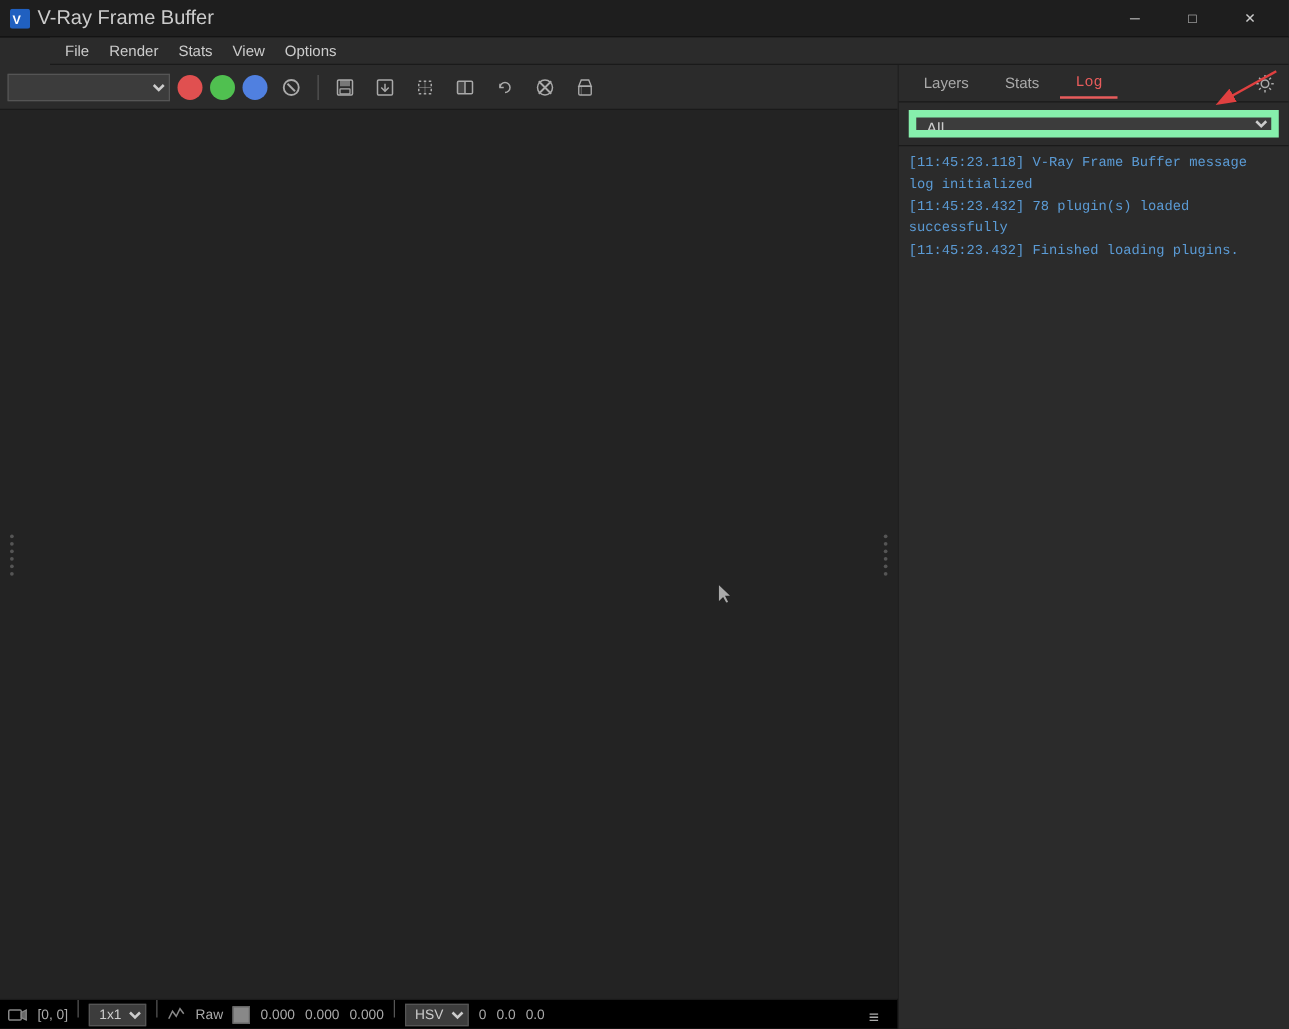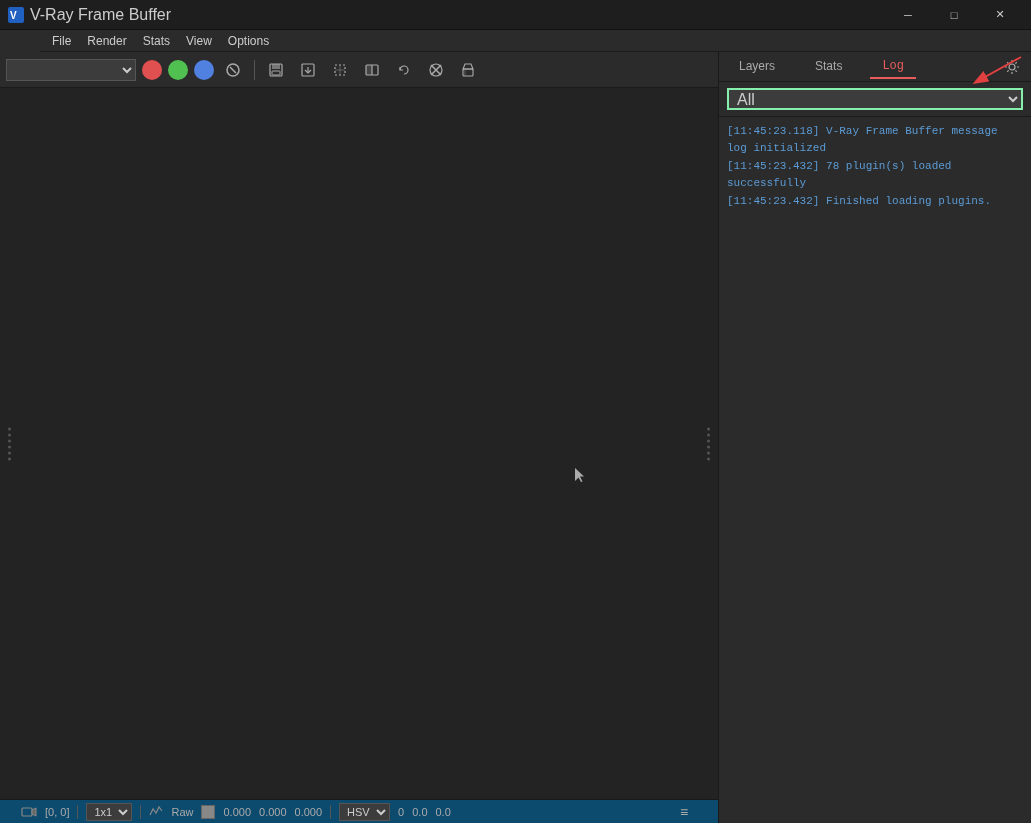--- a/index.html
+++ b/index.html
@@ -164,25 +164,24 @@
       top: 50%;
       transform: translateY(-50%);
       display: flex;
       flex-direction: column;
       gap: 3px;
     }
 
     
     .status-bar {
       height: 24px;
-      background: #0c4a6e;
+      background: #000000;
       border-top: 1px solid #1a1a1a;
       display: flex;
-      align-items: center;
-      padding: 0 21px;
+      padding: 0 6px;
       gap: 8px;
     }
     .status-item {
       display: flex;
       align-items: center;
       gap: 4px;
       color: #aaa;
       font-size: 11px;
     }
     .status-separator {
@@ -220,21 +219,21 @@
       display: flex;
       align-items: center;
       background: #2b2b2b;
       border-bottom: 1px solid #1a1a1a;
       padding: 0 8px;
       justify-content: space-between;
     }
     .tabs-left {
       display: flex;
       align-items: center;
-      gap: 16px;
+      gap: 5px;
     }
     .tab {
       padding: 4px 12px;
       cursor: pointer;
       font-size: 12px;
       color: #aaa;
       border-bottom: 2px solid transparent;
     }
     .tab.active {
       color: #e85c5c;
@@ -255,23 +254,23 @@
 
     
     .log-filter-area {
       padding: 6px 8px;
       border-bottom: 1px solid #1a1a1a;
     }
     .log-filter-dropdown {
       width: 100%;
       height: 22px;
       background: #3c3c3c;
-      border: 2px solid #86efac;
-      color: #ccc;
-      font-size: 16px;
+      border: 6px solid #86efac;
+      color: #ccc;
+      font-size: 13px;
       padding: 0 4px;
       cursor: pointer;
     }
 
     
     .log-content {
       flex: 1;
       padding: 6px 8px;
       overflow-y: auto;
       font-size: 11px;

